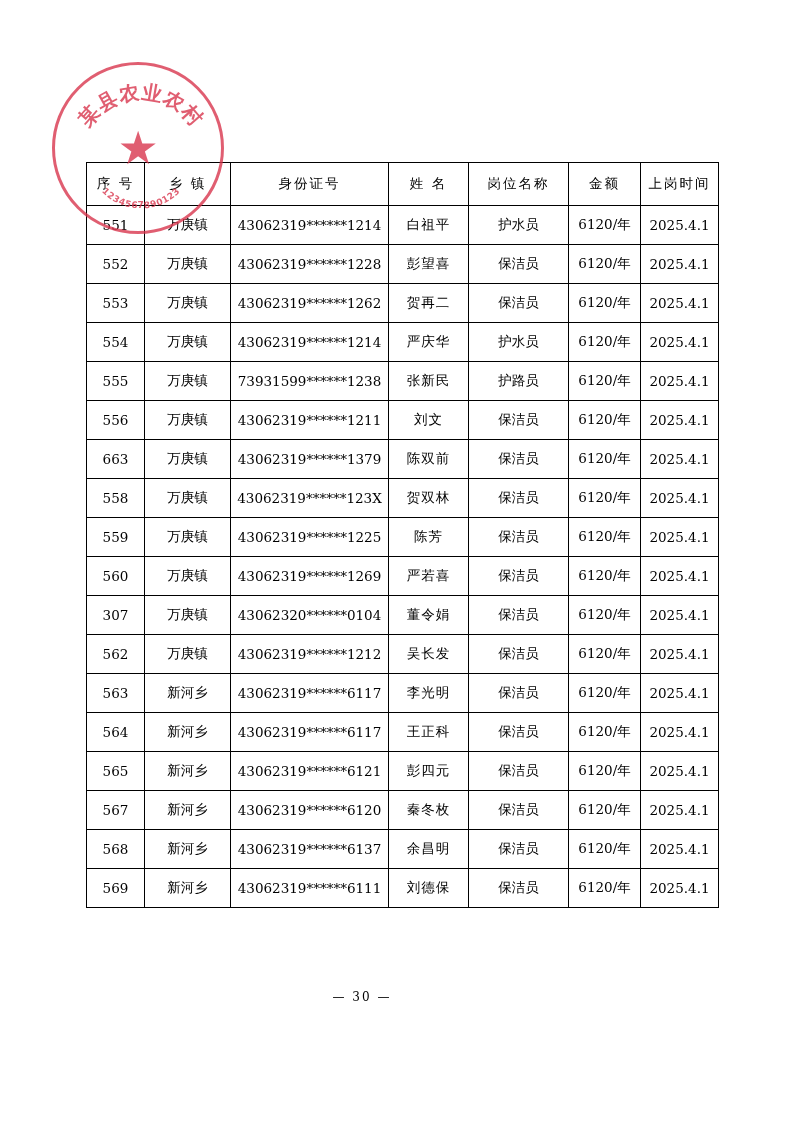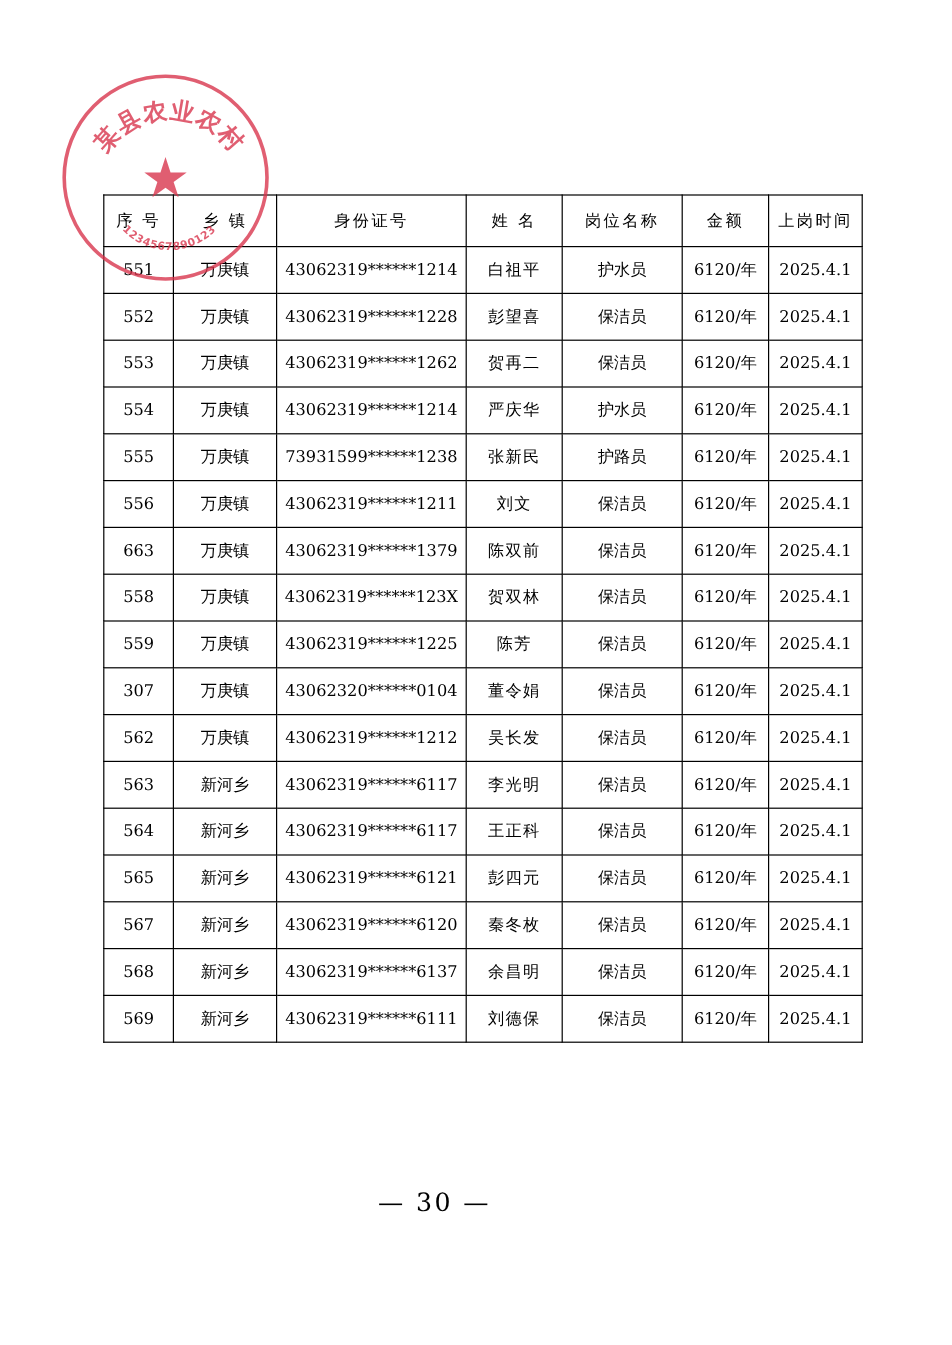--- a/index.html
+++ b/index.html
@@ -114,21 +114,21 @@
   .cell-amt   { font-size: 12.5px; }
   .th-seq     { letter-spacing: 1px; }
 
   
   .page-number {
     position: absolute;
     left: 0;
     top: 990px;
     width: 724px;
     text-align: center;
-    font-size: 21px;
+    font-size: 12px;
     letter-spacing: 2px;
     font-family: "DejaVu Serif", "Liberation Serif", serif;
   }
 </style>
 </head>
 <body>
 
 <div class="page">
 
   <div class="seal">
@@ -249,20 +249,29 @@
           <tr>
             <td>559</td>
             <td>万庚镇</td>
             <td class="cell-id">43062319******1225</td>
             <td class="cell-name">陈芳</td>
             <td>保洁员</td>
             <td class="cell-amt">6120/年</td>
             <td class="cell-date">2025.4.1</td>
           </tr>
           <tr>
+            <td>560</td>
+            <td>万庚镇</td>
+            <td class="cell-id">43062319******1269</td>
+            <td class="cell-name">严若喜</td>
+            <td>保洁员</td>
+            <td class="cell-amt">6120/年</td>
+            <td class="cell-date">2025.4.1</td>
+          </tr>
+          <tr>
             <td>307</td>
             <td>万庚镇</td>
             <td class="cell-id">43062320******0104</td>
             <td class="cell-name">董令娟</td>
             <td>保洁员</td>
             <td class="cell-amt">6120/年</td>
             <td class="cell-date">2025.4.1</td>
           </tr>
           <tr>
             <td>562</td>

